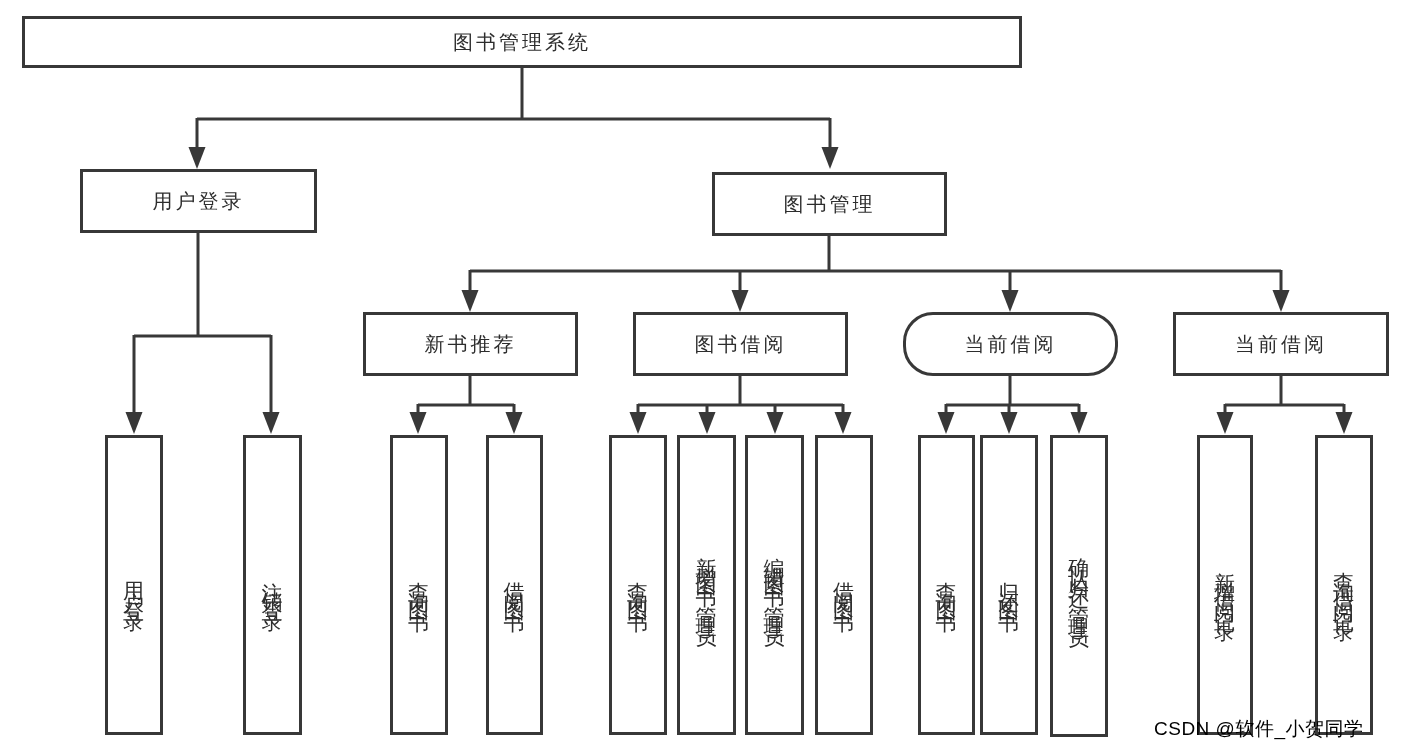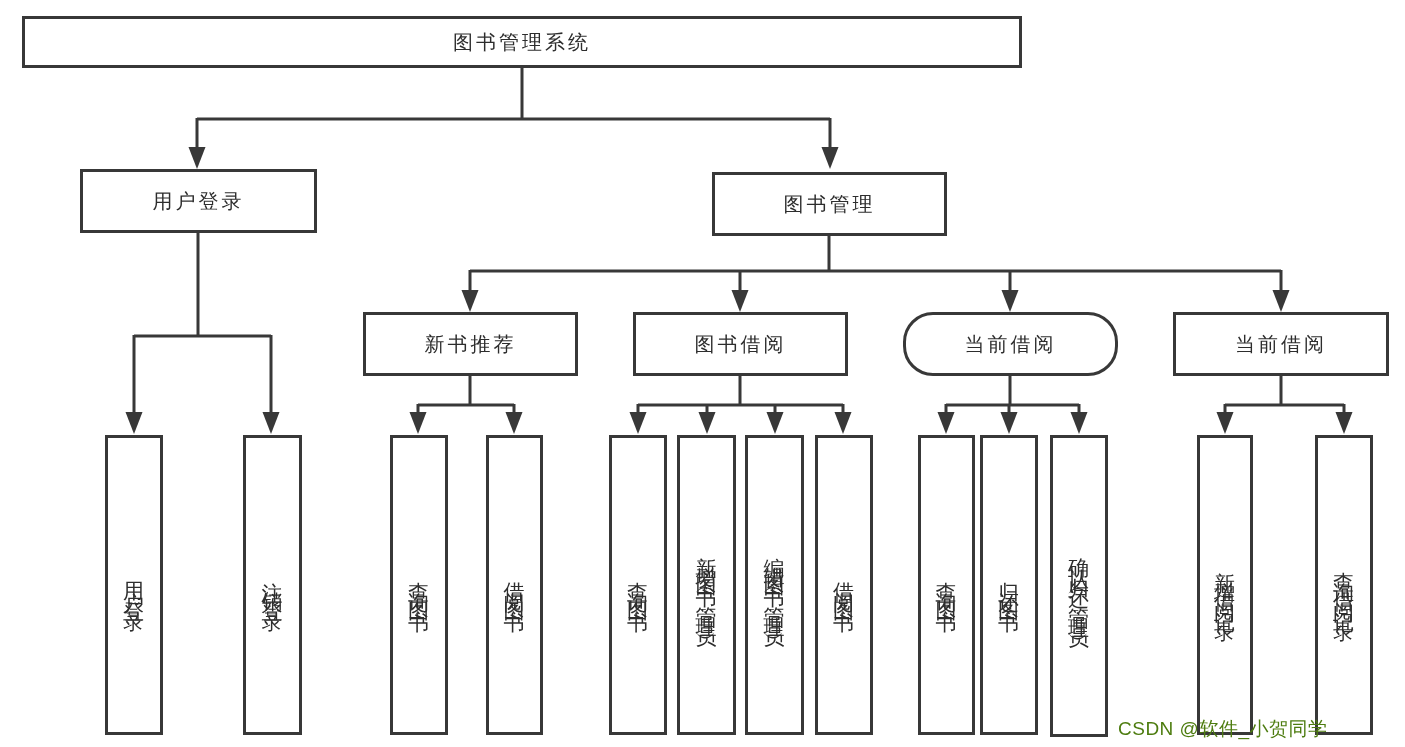--- a/index.html
+++ b/index.html
@@ -38,25 +38,25 @@
   }
   .leaf span {
     writing-mode: vertical-rl;
     text-orientation: mixed;
     font-size: 21px;
     letter-spacing: 10px;
     line-height: 1.0;
   }
   #watermark {
     position: absolute;
-    left: 1118px;
+    left: 1154px;
     top: 716px;
     font-size: 19px;
     letter-spacing: 0.5px;
-    color: #4d7c0f;
+    color: #000000;
     white-space: nowrap;
     z-index: 6;
   }
 </style>
 </head>
 <body>
 
 <div id="stage">
 
   <svg id="connectors" viewBox="0 0 1405 747" xmlns="http://www.w3.org/2000/svg">

